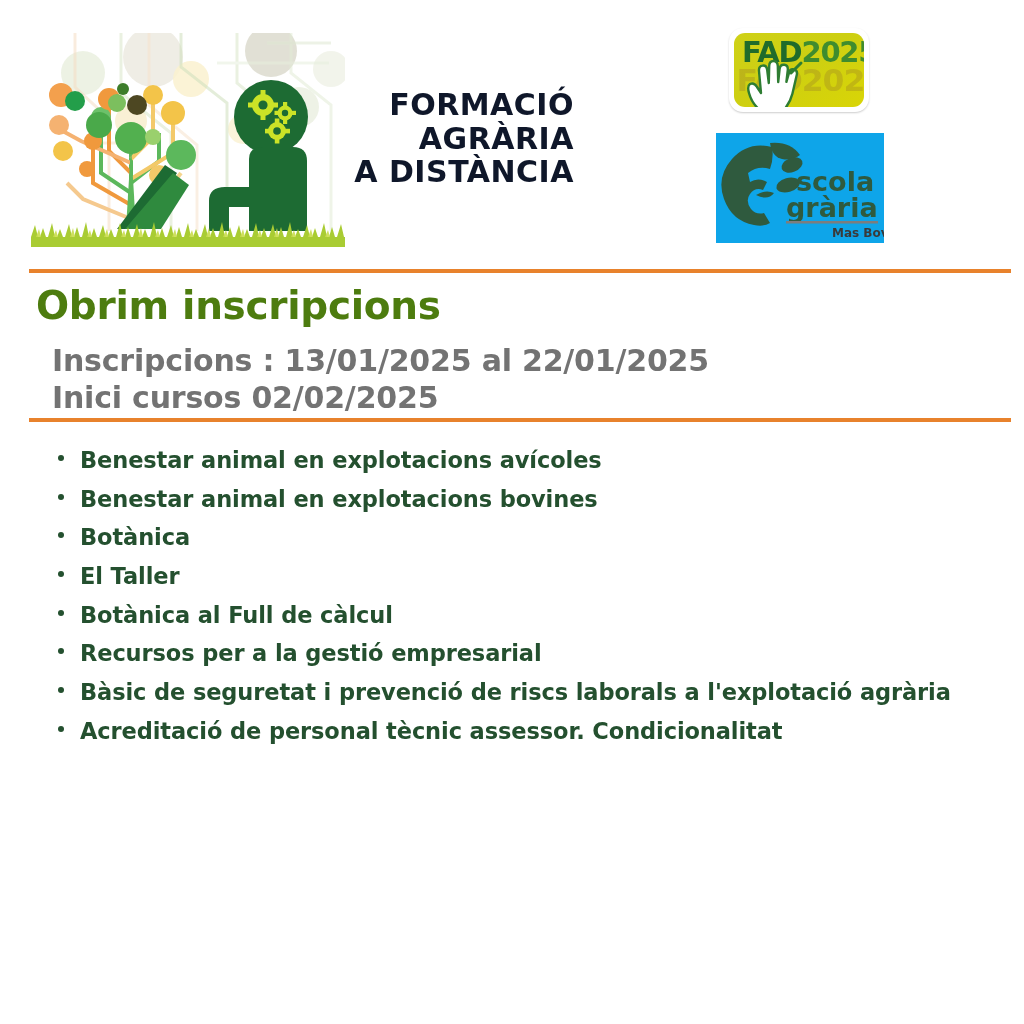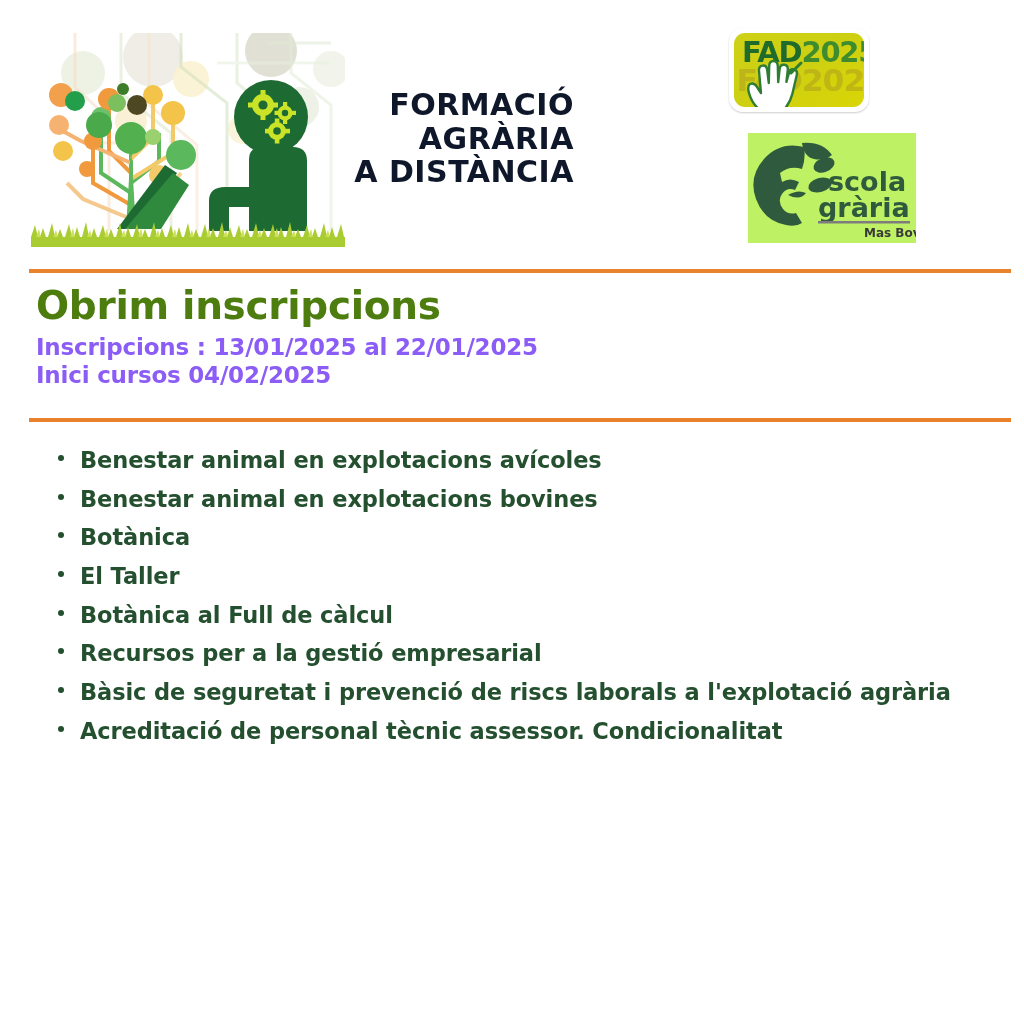--- a/index.html
+++ b/index.html
@@ -104,25 +104,25 @@
     font-family: "DejaVu Sans", "Liberation Sans", sans-serif;
     line-height: 1;
   }
   .fad-text .fad { color: #1f6b2b; }
   .fad-text .year { color: #3f8c2e; font-weight: 600; }
   .fad-hand { position: absolute; left: 8px; top: 26px; }
 
   
   .escola-logo {
     position: absolute;
-    left: 748px;
+    left: 716px;
     top: 133px;
     width: 168px;
     height: 110px;
-    background: #bef264;
+    background: #0ea5e9;
   }
   .escola-svg { position: absolute; inset: 0; }
 
   
   .divider {
     position: absolute;
     left: 29px;
     width: 982px;
     height: 4px;
     background: #e8822c;
@@ -139,26 +139,26 @@
   }
   .title-main {
     font-size: 39px;
     font-weight: 700;
     color: #4d7c0f;
     letter-spacing: -0.3px;
     line-height: 1.05;
     margin: 0 0 6px 0;
   }
   .subtitle {
-    font-size: 23px;
-    font-weight: 700;
-    color: #8b5cf6;
+    font-size: 30px;
+    font-weight: 700;
+    color: #737373;
     line-height: 1.22;
     letter-spacing: -0.2px;
-    margin: 0;
+    margin: 16px;
   }
   .subtitle div { white-space: nowrap; }
 
   
   .course-list {
     position: absolute;
     left: 46px;
     top: 441px;
     width: 940px;
     margin: 0;
@@ -363,21 +363,21 @@
       </svg>
     </div>
   </div>
 
   <div class="divider divider-top"></div>
 
   <div class="titles">
     <h1 class="title-main">Obrim inscripcions</h1>
     <div class="subtitle">
       <div>Inscripcions : 13/01/2025 al 22/01/2025</div>
-      <div>Inici cursos 04/02/2025</div>
+      <div>Inici cursos 02/02/2025</div>
     </div>
   </div>
 
   <div class="divider divider-mid"></div>
 
   <ul class="course-list">
     <li class="course-item">
       <span class="bullet"></span>
       <span>Benestar animal en explotacions avícoles</span>
     </li>

